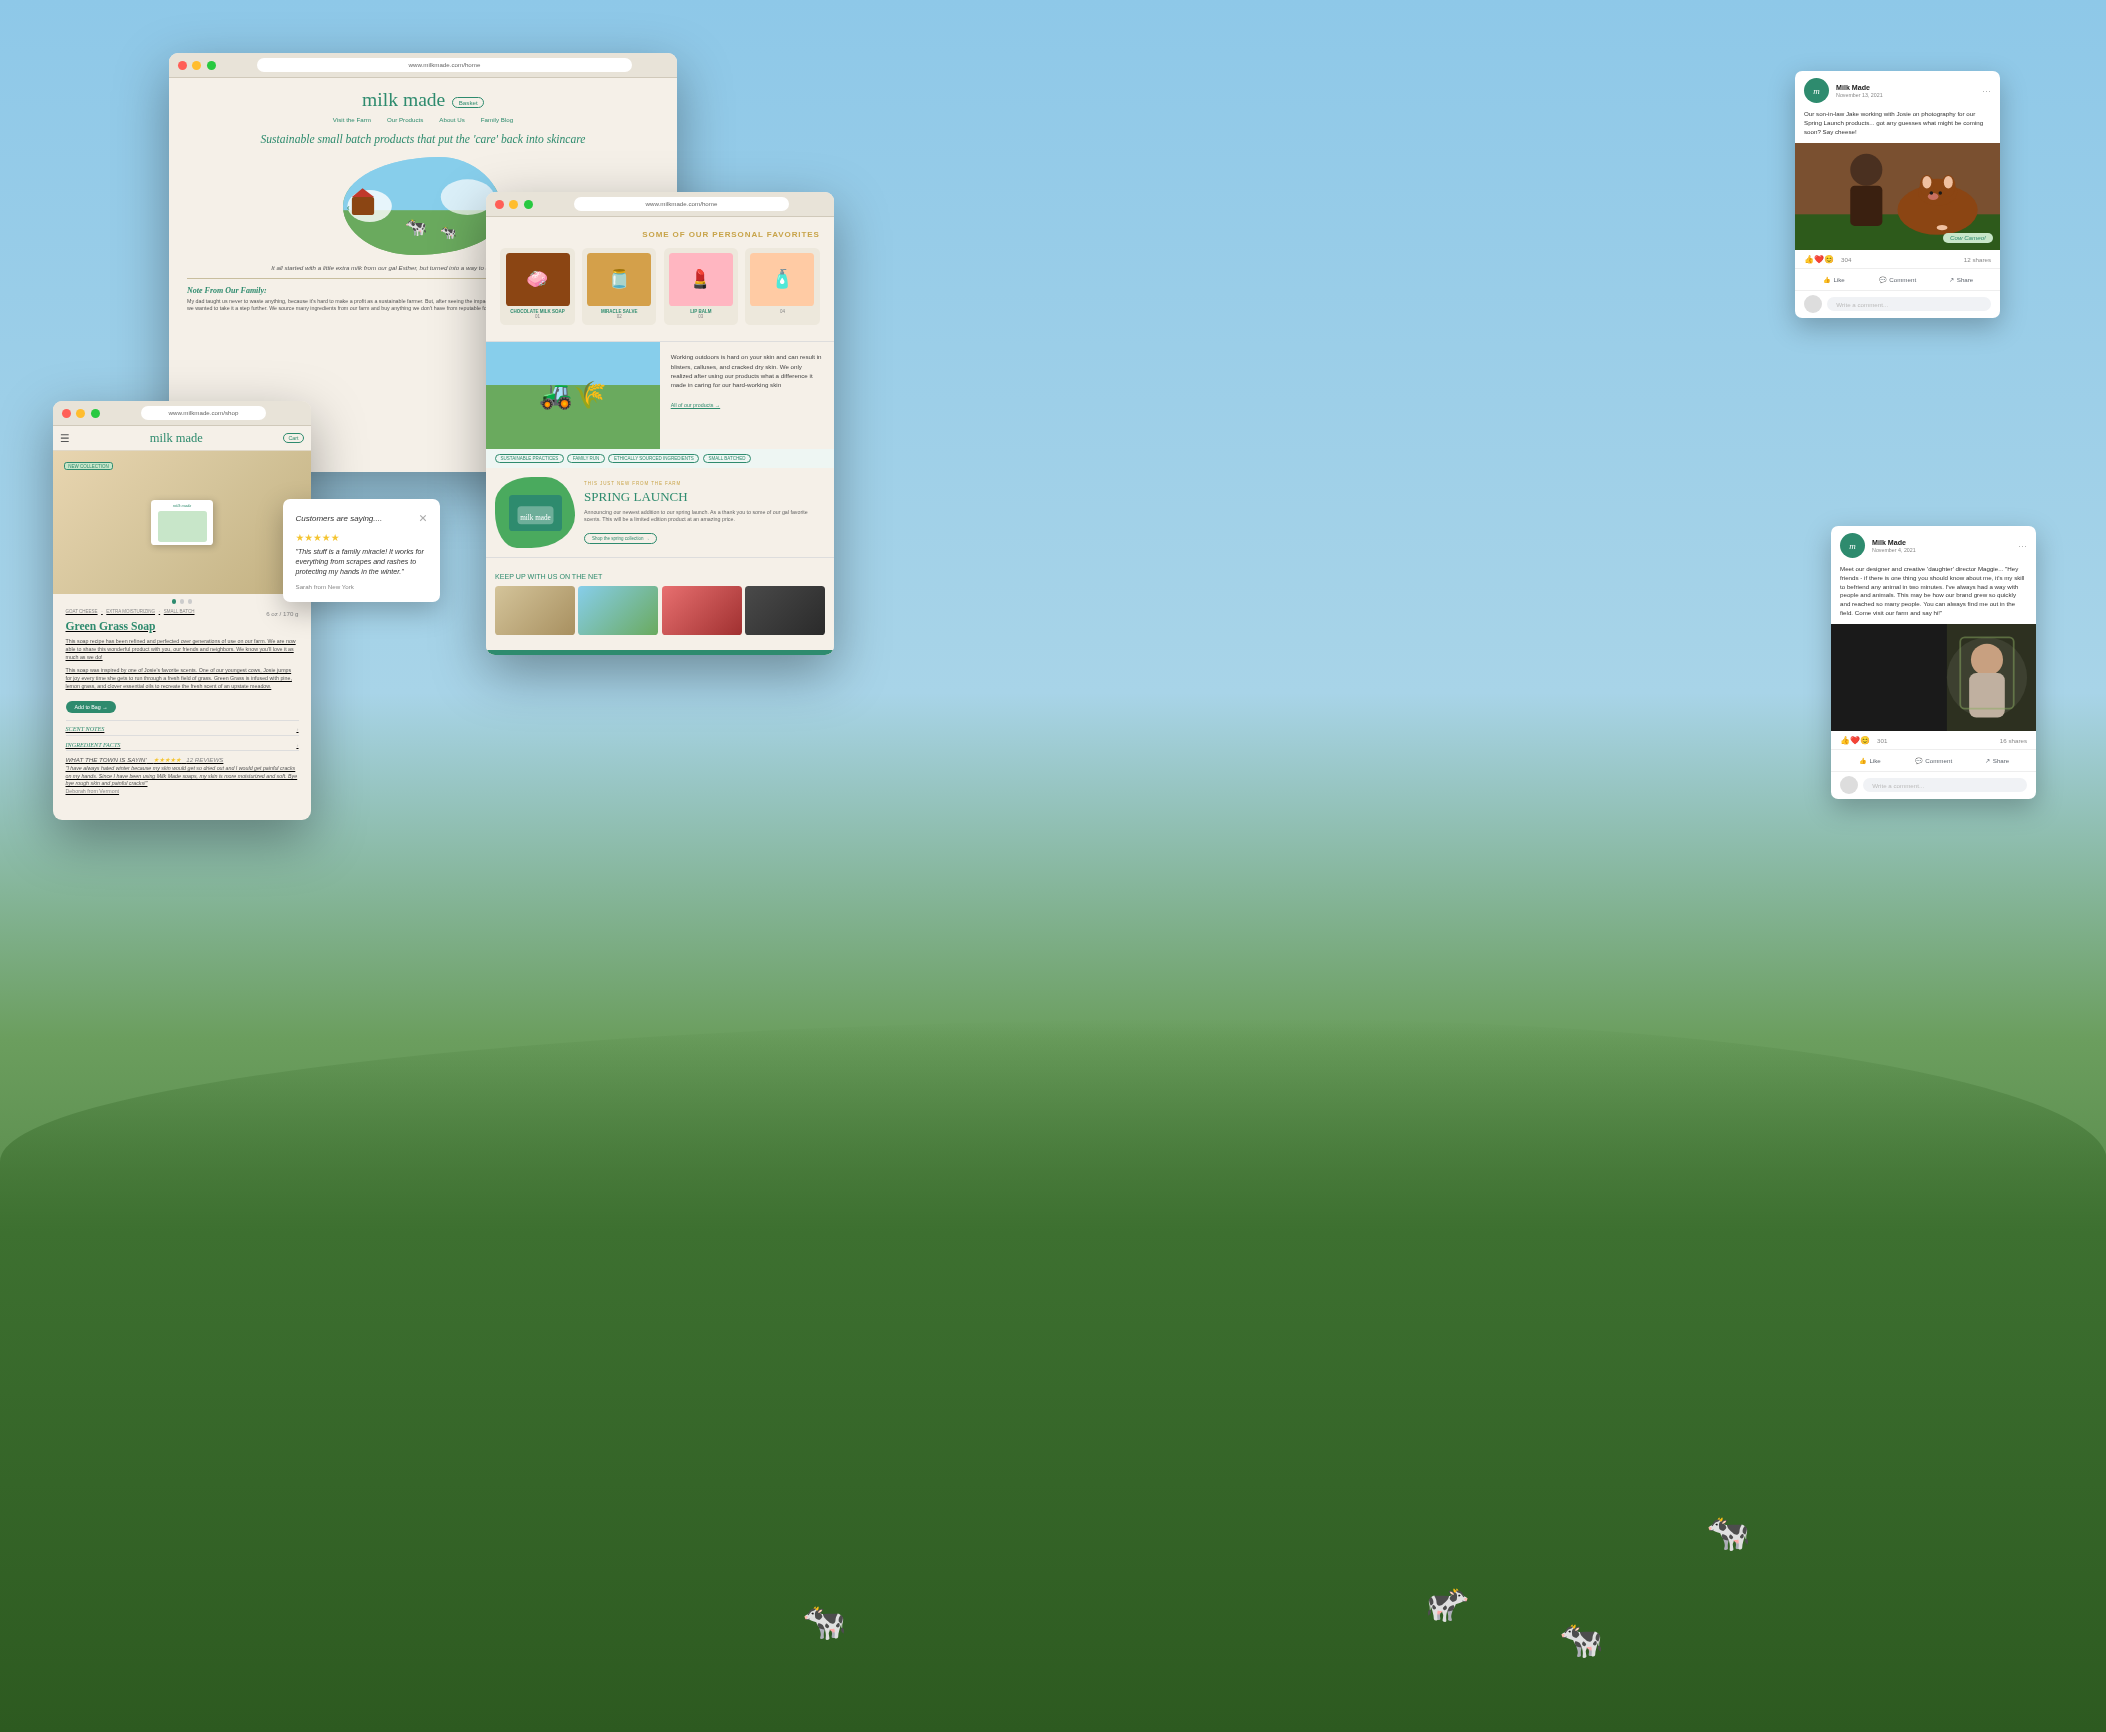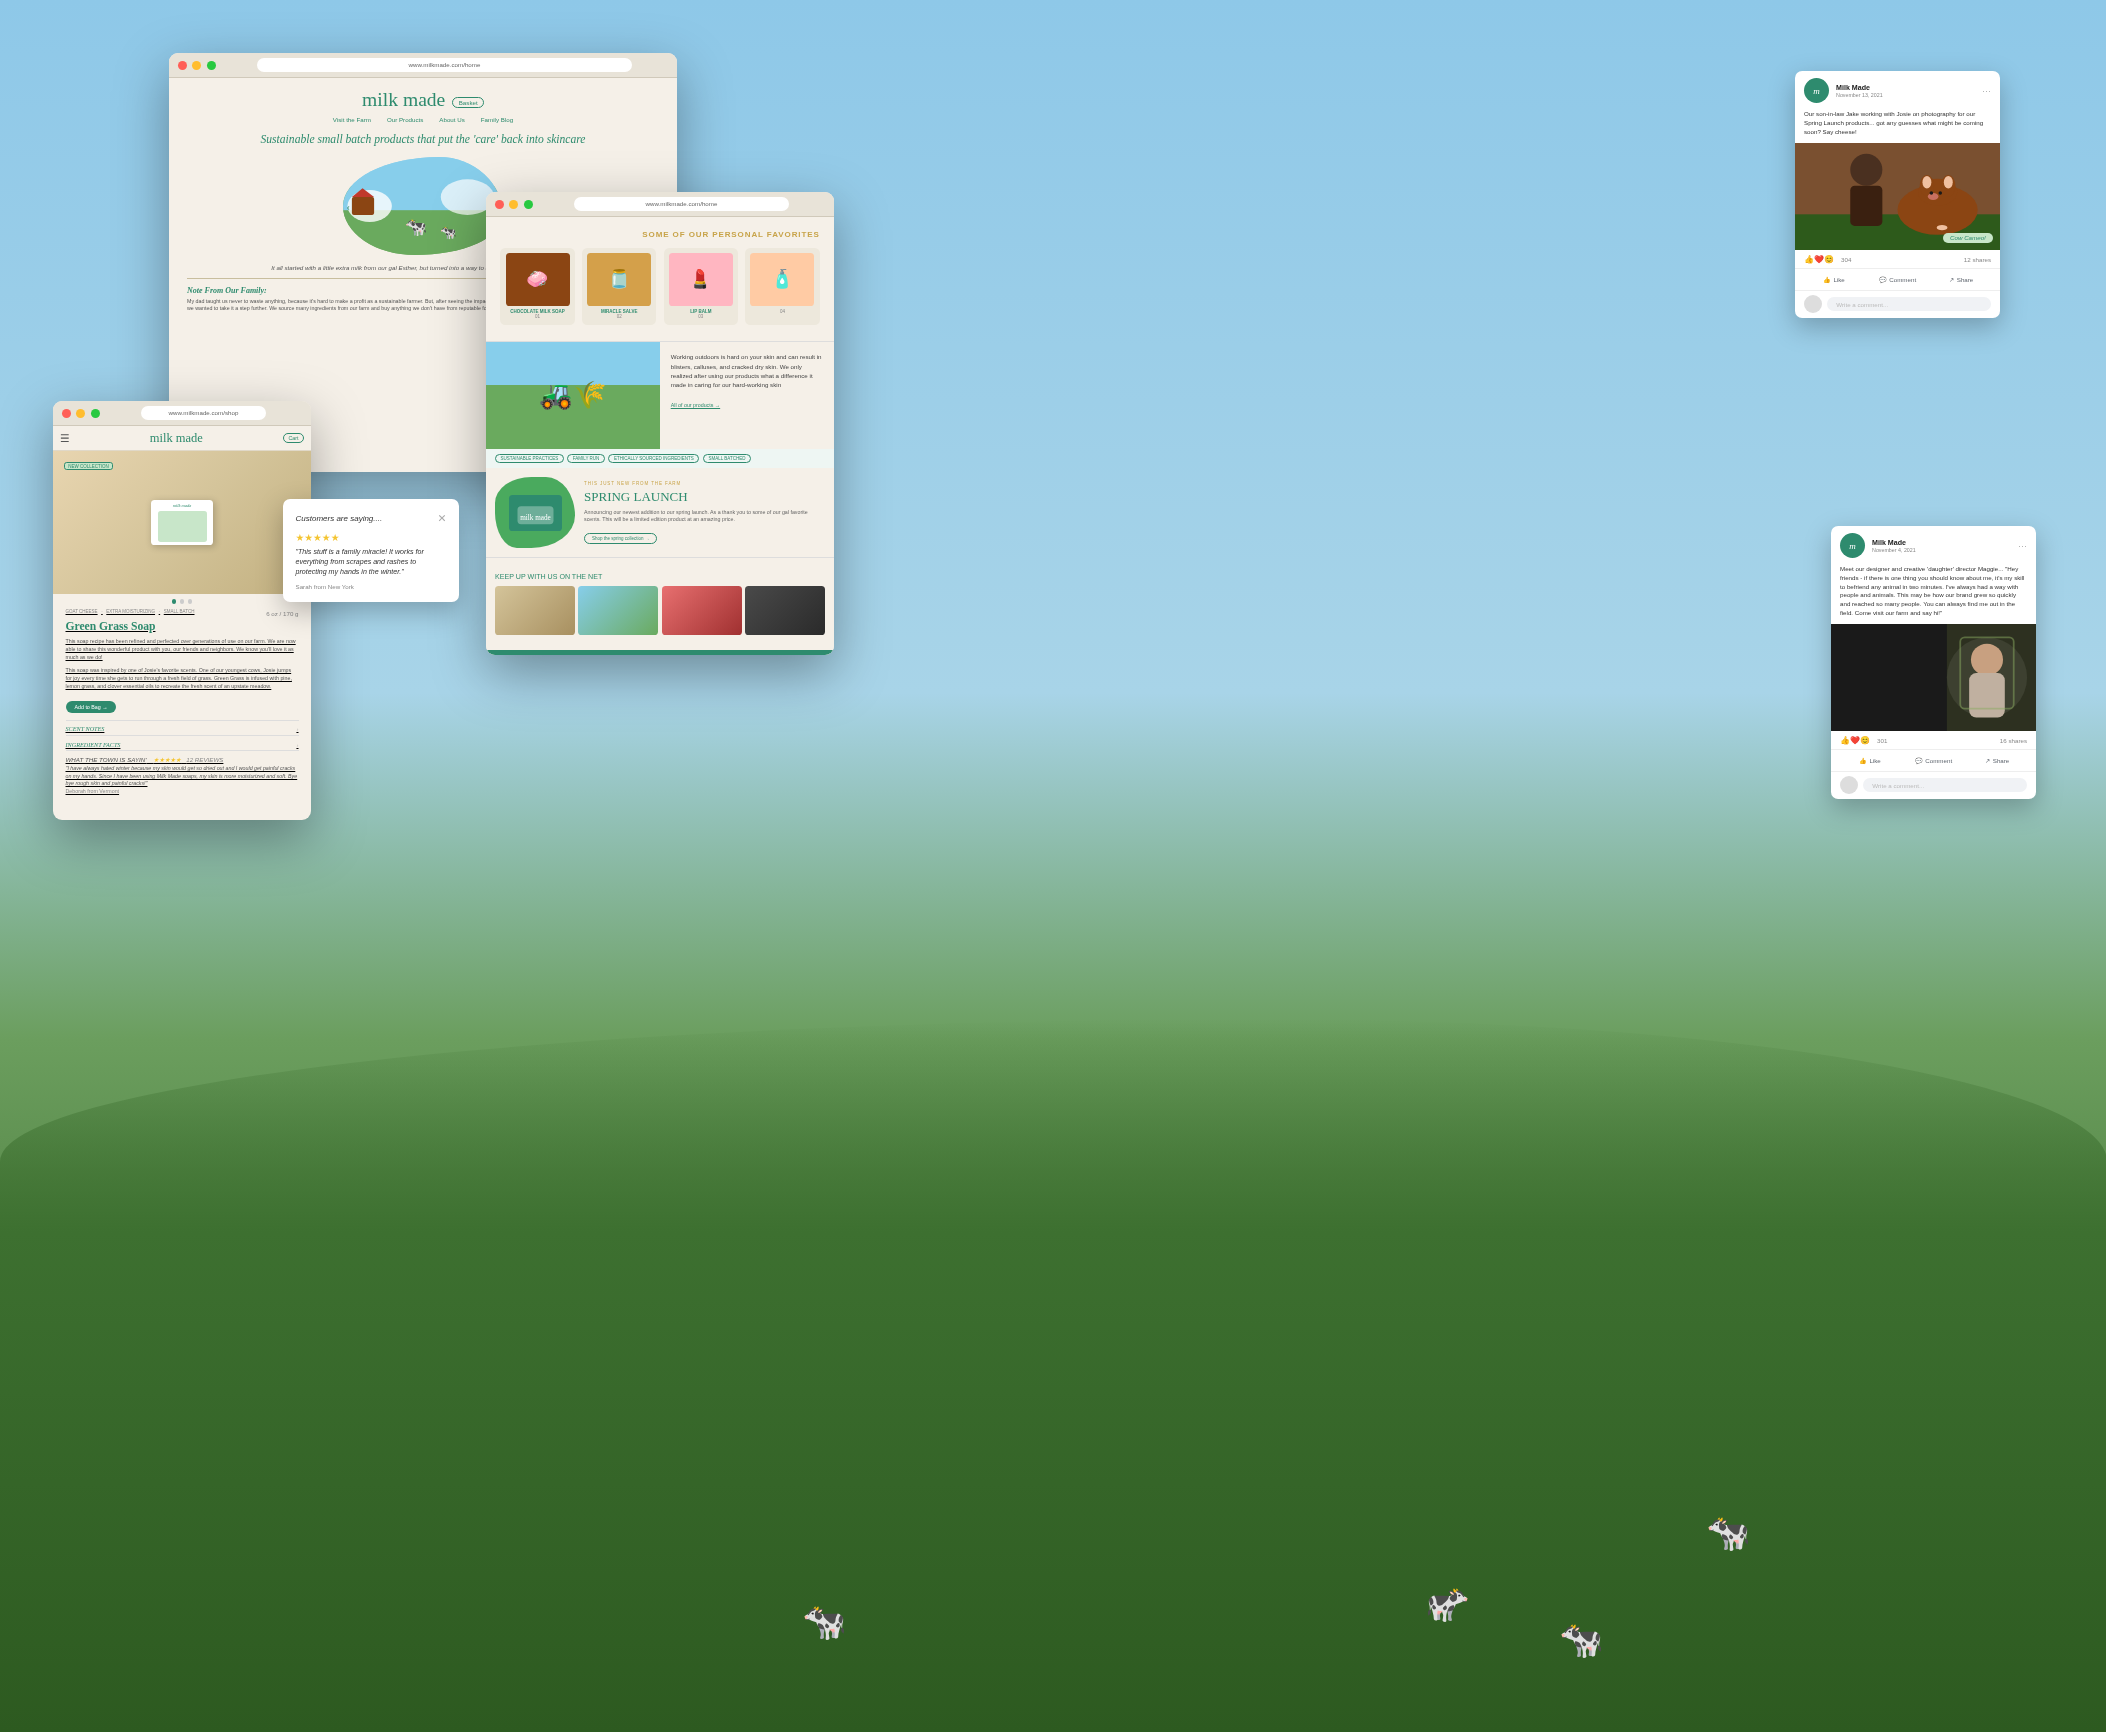--- a/index.html
+++ b/index.html
@@ -774,21 +774,21 @@
       padding: 3.6px 9px;
       font-size: 6.2px;
       color: #bbb;
     }
 
     
     .review-popup {
       position: absolute;
       top: 499px;
       left: 283px;
-      width: 176px;
+      width: 157px;
       background: white;
       border-radius: 7.1px;
       box-shadow: 0 9px 27px rgba(0,0,0,0.25);
       padding: 12.5px;
       font-family: Arial, sans-serif;
     }
 
     .review-popup-header {
       display: flex;
       justify-content: space-between;

